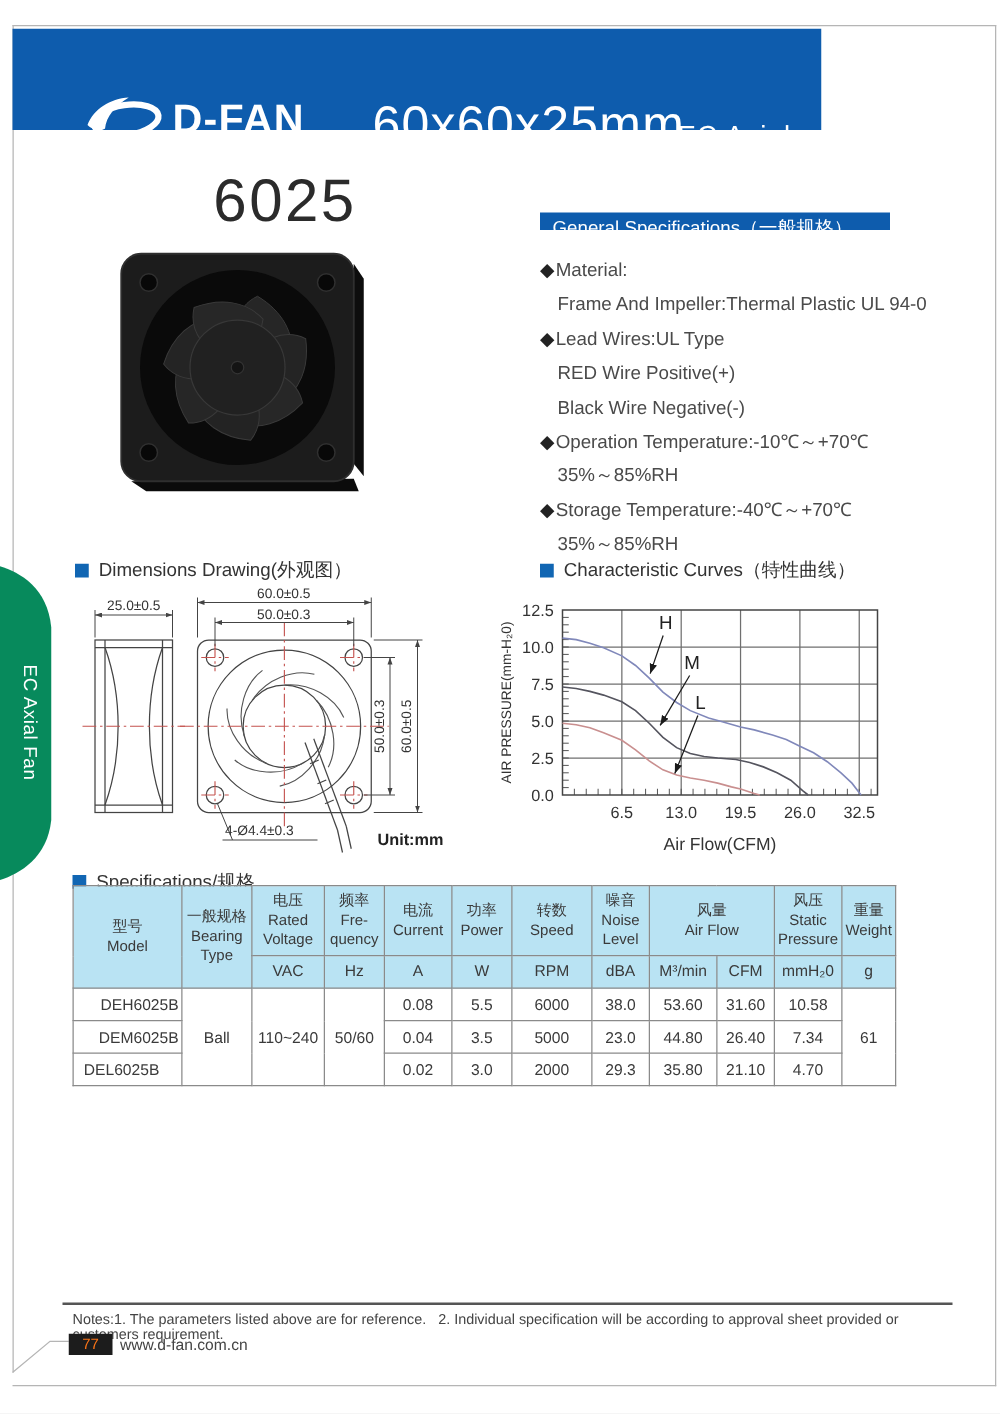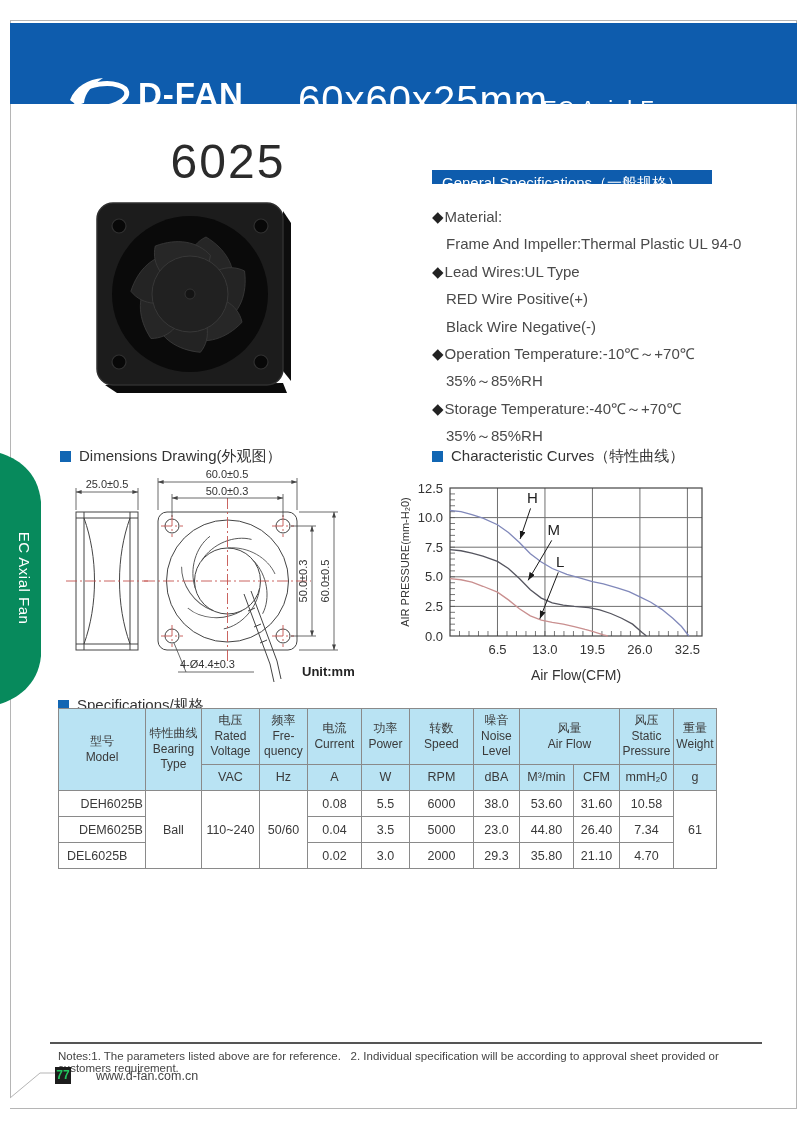--- a/index.html
+++ b/index.html
@@ -5,21 +5,21 @@
   html,body{margin:0;padding:0;background:#e8e8e8;}
   .page{position:relative;width:800px;height:1131px;background:#ffffff;
         font-family:"Liberation Sans",sans-serif;overflow:hidden;margin:0 auto;}
   .abs{position:absolute;}
   
   .frame-top{left:10px;top:20px;width:787px;height:0;border-top:1px solid #b5b5b5;}
   .frame-right{left:796px;top:20px;height:1089px;width:0;border-left:1px solid #b5b5b5;}
   .frame-bottom{left:10px;top:1108px;width:787px;height:0;border-top:1px solid #b5b5b5;}
   .frame-left{left:10px;top:20px;height:1078px;width:0;border-left:1px solid #b5b5b5;}
   
-  .header-bar{left:10px;top:23px;width:787px;height:81px;background:#0e5cad;}
+  .header-bar{left:10px;top:23px;width:647px;height:81px;background:#0e5cad;}
   .brand-wrap{left:58px;top:52px;display:flex;align-items:center;gap:6px;}
   .brand-text{color:#fff;font-size:33px;font-weight:bold;letter-spacing:1px;}
   .size-title{left:288px;top:55px;color:#fff;font-size:40px;letter-spacing:1px;}
   .type-title{left:532px;top:73px;color:#fff;font-size:22px;letter-spacing:1px;}
   
   .model-title{left:118px;top:134px;width:220px;text-align:center;font-size:48px;color:#2b2b2b;letter-spacing:2px;}
   
   .side-tab{left:0;top:450px;}
   
   .gs-title{left:432px;top:170px;width:280px;height:14px;background:#0e5cad;color:#fff;
@@ -38,22 +38,22 @@
   table.spec{left:58px;top:708px;border-collapse:collapse;table-layout:fixed;
              font-size:12.5px;color:#3a3a3a;}
   table.spec td{border:1px solid #8a8a8a;text-align:center;vertical-align:middle;
                 padding:1px 2px;background:#fff;}
   table.spec tr.h td{background:#b9e3f3;line-height:1.3;}
   .th-zh{font-size:12px;}
   .th-en{font-size:12px;}
   
   .notes-line{left:50px;top:1042px;width:712px;height:2px;background:#555;}
   .notes{left:58px;top:1050px;width:712px;font-size:11.5px;color:#444;white-space:pre-wrap;}
-  .page-badge{left:55px;top:1067px;width:16px;height:17px;background:#1c1c1c;color:#22c55e;
-              font-size:12px;font-weight:bold;text-align:center;line-height:17px;}
+  .page-badge{left:55px;top:1067px;width:35px;height:17px;background:#1c1c1c;color:#f97316;
+              font-size:12px;font-weight:normal;text-align:center;line-height:17px;}
   .site-url{left:96px;top:1069px;font-size:12.5px;color:#444;}
   svg text{font-family:"Liberation Sans",sans-serif;}
 </style>
 </head>
 <body>
 
 <div class="page">
 
   <div class="abs frame-top"></div>
   <div class="abs frame-right"></div>
@@ -357,21 +357,21 @@
         <col style="width:54px">
         <col style="width:43px">
     </colgroup>
     <tbody>
         <tr class="h" style="height:56px">
       <td rowspan="2">
             <div class="th-zh">型号</div>
             <div class="th-en">Model</div>
           </td>
       <td rowspan="2">
-            <div class="th-zh">特性曲线</div>
+            <div class="th-zh">一般规格</div>
             <div class="th-en">Bearing Type</div>
           </td>
       <td>
             <div class="th-zh">电压</div>
             <div class="th-en">Rated Voltage</div>
           </td>
       <td>
             <div class="th-zh">频率</div>
             <div class="th-en">Fre-quency</div>
           </td>

